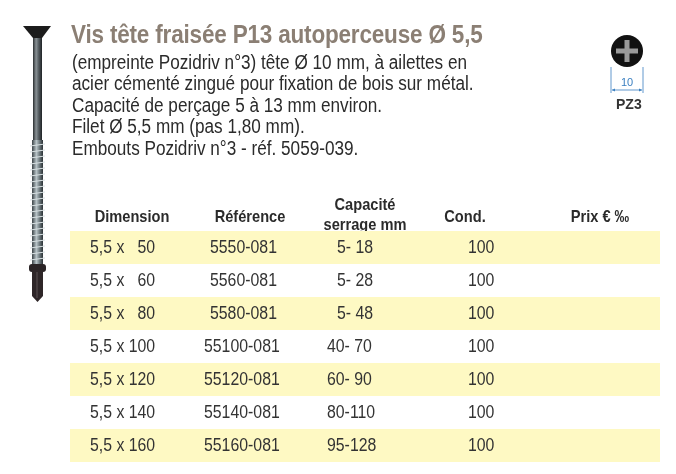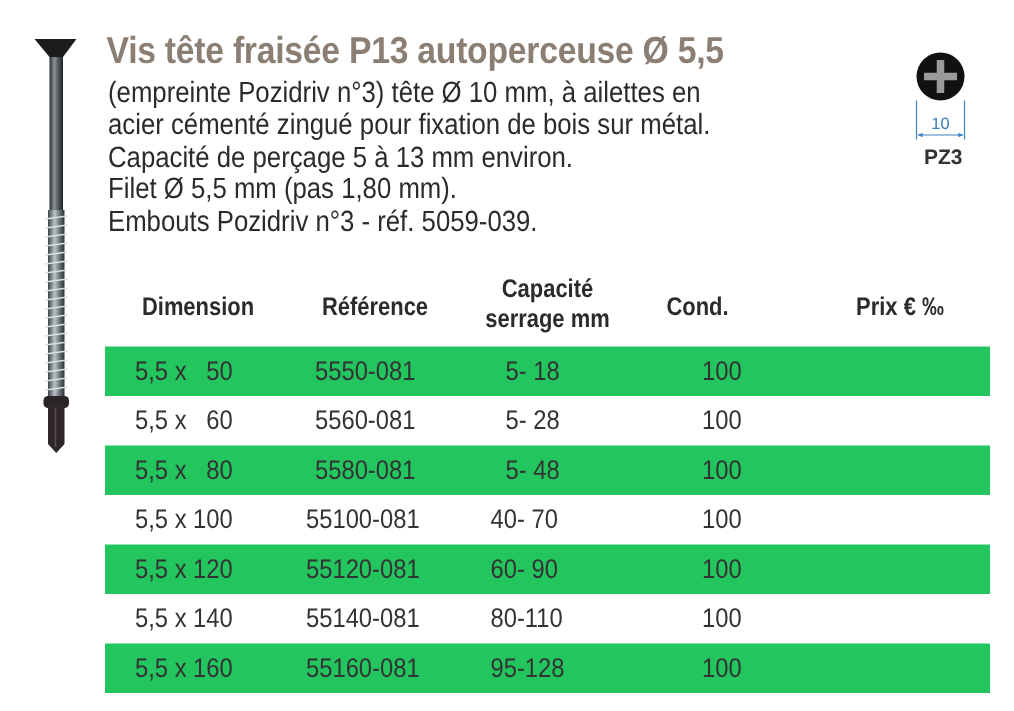--- a/index.html
+++ b/index.html
@@ -3,25 +3,25 @@
 <meta charset="utf-8">
 <style>
   html, body { margin:0; padding:0; background:#ffffff; }
   body { width:676px; height:474px; position:relative; overflow:hidden; font-family:"Liberation Sans", sans-serif; color:#2b2b2b; }
   .screw { position:absolute; left:0; top:0; width:60px; height:320px; }
   .title { position:absolute; left:71px; top:20px; font-family:"Liberation Sans", sans-serif; font-weight:bold; font-size:25px; color:#8b7f74; letter-spacing:-0.2px; white-space:nowrap; transform:scaleX(0.9); transform-origin:left top; }
   .desc { position:absolute; left:72px; top:52px; font-size:19.5px; line-height:21.4px; color:#2b2b2b; white-space:nowrap; transform:scaleX(0.88); transform-origin:left top; }
   .desc div { margin:0; }
   .pz { position:absolute; left:605px; top:33px; width:60px; height:80px; }
   .pz-label { position:absolute; left:616px; top:96px; font-size:14px; color:#333;font-weight:bold; }
-  .thead { position:absolute; left:70px; top:180px; width:590px; height:50px; }
+  .thead { position:absolute; left:70px; top:192px; width:590px; height:50px; }
   .th { position:absolute; font-weight:bold; font-size:17px; color:#2b2b2b; text-align:center; transform:scaleX(0.86); white-space:nowrap; line-height:20px; }
   .rows { position:absolute; left:70px; top:231px; width:590px; }
   .row { position:relative; height:33px; }
-  .row.shade { background:#22c55e;padding-left:20px; }
+  .row.shade { background:#fef9c3;padding-left:20px; }
   .cell { position:absolute; top:0; line-height:33px; font-size:18px; color:#333; white-space:nowrap; transform:scaleX(0.88); transform-origin:left center; }
 </style>
 </head>
 <body>
 
 <svg class="screw" viewBox="0 0 60 320">
   <defs>
     <linearGradient id="shank" x1="0" x2="1">
       <stop offset="0" stop-color="#2a2e30"></stop>
       <stop offset="0.35" stop-color="#8a9296"></stop>

